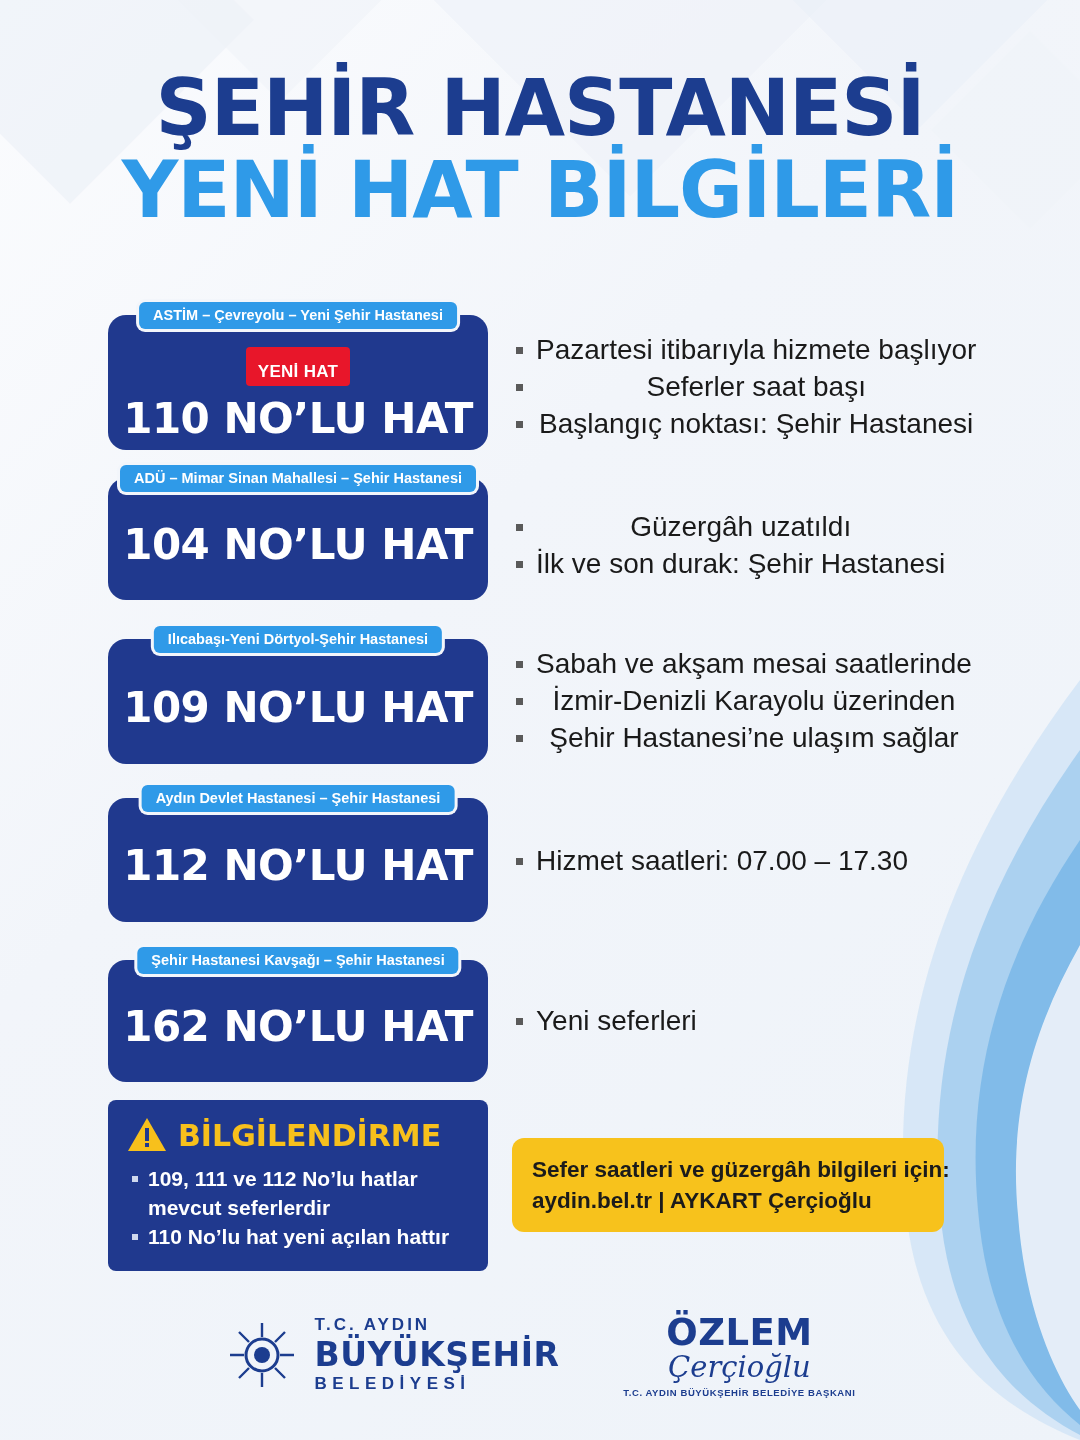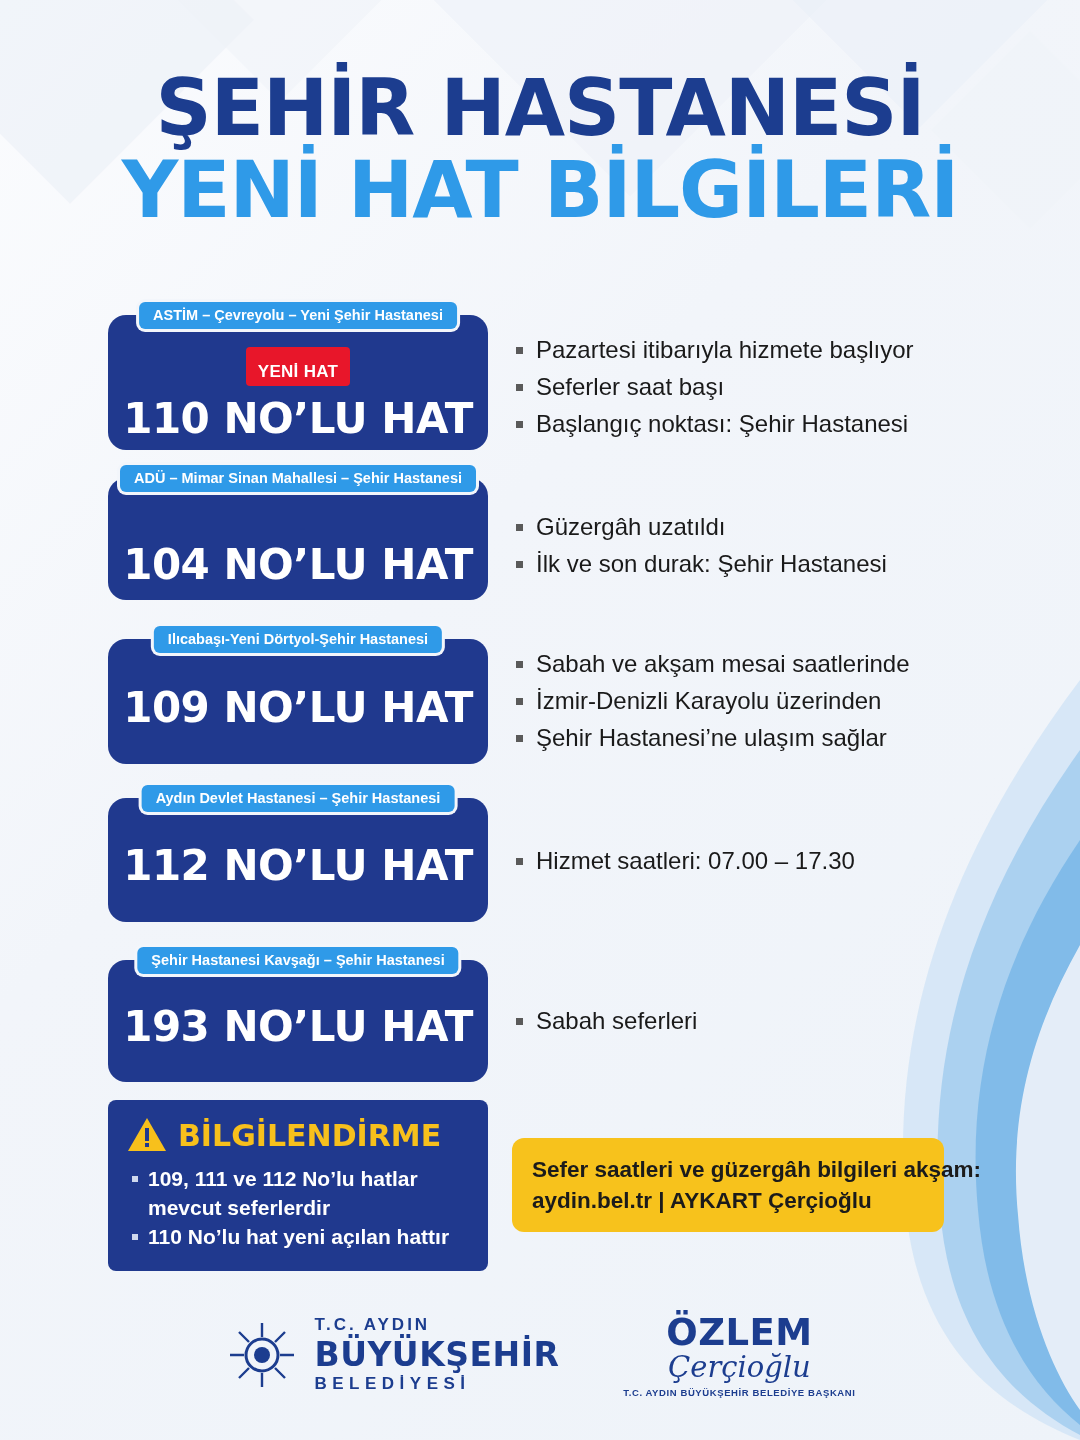--- a/index.html
+++ b/index.html
@@ -80,25 +80,26 @@
     border-radius: 4px;
     letter-spacing: .3px;
   }
 
   
   .bullets { position: absolute; left: 512px; }
   .bullets li {
     list-style: none;
     position: relative;
     padding-left: 24px;
-    font-size: 24px;
+    font-size: 28px;
     line-height: 37px;
     color: #1a1a1a;
     font-weight: 500;
     white-space: nowrap;
+    text-align: center;
   }
   .bullets li:before {
     content: "";
     position: absolute; left: 4px; top: 16px;
     width: 7px; height: 7px;
     background: #5a5a5a;
   }
 
   
   .info-card {
@@ -189,21 +190,21 @@
     <div class="card-number" style="margin-top:8px;">110 NO’LU HAT</div>
   </div>
   <ul class="bullets" style="top:331px;">
     <li>Pazartesi itibarıyla hizmete başlıyor</li>
     <li>Seferler saat başı</li>
     <li>Başlangıç noktası: Şehir Hastanesi</li>
   </ul>
 
   <div class="card" style="top:478px;height:122px;">
     <div class="card-pill">ADÜ – Mimar Sinan Mahallesi – Şehir Hastanesi</div>
-    <div class="card-number" style="margin-top:62px;">104 NO’LU HAT</div>
+    <div class="card-number" style="margin-top:42px;">104 NO’LU HAT</div>
   </div>
   <ul class="bullets" style="top:508px;">
     <li>Güzergâh uzatıldı</li>
     <li>İlk ve son durak: Şehir Hastanesi</li>
   </ul>
 
   <div class="card" style="top:639px;height:125px;">
     <div class="card-pill">Ilıcabaşı-Yeni Dörtyol-Şehir Hastanesi</div>
     <div class="card-number" style="margin-top:44px;">109 NO’LU HAT</div>
   </div>
@@ -216,43 +217,43 @@
   <div class="card" style="top:798px;height:124px;">
     <div class="card-pill">Aydın Devlet Hastanesi – Şehir Hastanesi</div>
     <div class="card-number" style="margin-top:43px;">112 NO’LU HAT</div>
   </div>
   <ul class="bullets" style="top:842px;">
     <li>Hizmet saatleri: 07.00 – 17.30</li>
   </ul>
 
   <div class="card" style="top:960px;height:122px;">
     <div class="card-pill">Şehir Hastanesi Kavşağı  –  Şehir Hastanesi</div>
-    <div class="card-number" style="margin-top:42px;">193 NO’LU HAT</div>
+    <div class="card-number" style="margin-top:42px;">162 NO’LU HAT</div>
   </div>
   <ul class="bullets" style="top:1002px;">
-    <li>Sabah seferleri</li>
+    <li>Yeni seferleri</li>
   </ul>
 
   <div class="info-card">
     <div class="info-head">
       <svg width="42" height="38" viewBox="0 0 42 38">
         <path d="M21 2 L40 35 L2 35 Z" fill="#f7c01c"></path>
         <rect x="19" y="12" width="4" height="13" fill="#20398e"></rect>
         <rect x="19" y="27" width="4" height="4" fill="#20398e"></rect>
       </svg>
       <div class="info-title">BİLGİLENDİRME</div>
     </div>
     <ul class="info-list">
       <li>109, 111 ve 112 No’lu hatlar mevcut seferlerdir</li>
       <li>110 No’lu hat yeni açılan hattır</li>
     </ul>
   </div>
 
   <div class="yellow-box">
-    <div>Sefer saatleri ve güzergâh bilgileri akşam:</div>
+    <div>Sefer saatleri ve güzergâh bilgileri için:</div>
     <div>aydin.bel.tr | AYKART Çerçioğlu</div>
   </div>
 
   <div class="footer">
     <div class="logo-left">
       <svg width="76" height="76" viewBox="0 0 76 76">
         <circle cx="38" cy="38" r="16" fill="none" stroke="#1c3d8f" stroke-width="3"></circle>
         <circle cx="38" cy="38" r="8" fill="#1c3d8f"></circle>
         <g stroke="#1c3d8f" stroke-width="2.4">
           <path d="M38 6 L38 20 M38 56 L38 70 M6 38 L20 38 M56 38 L70 38"></path>

